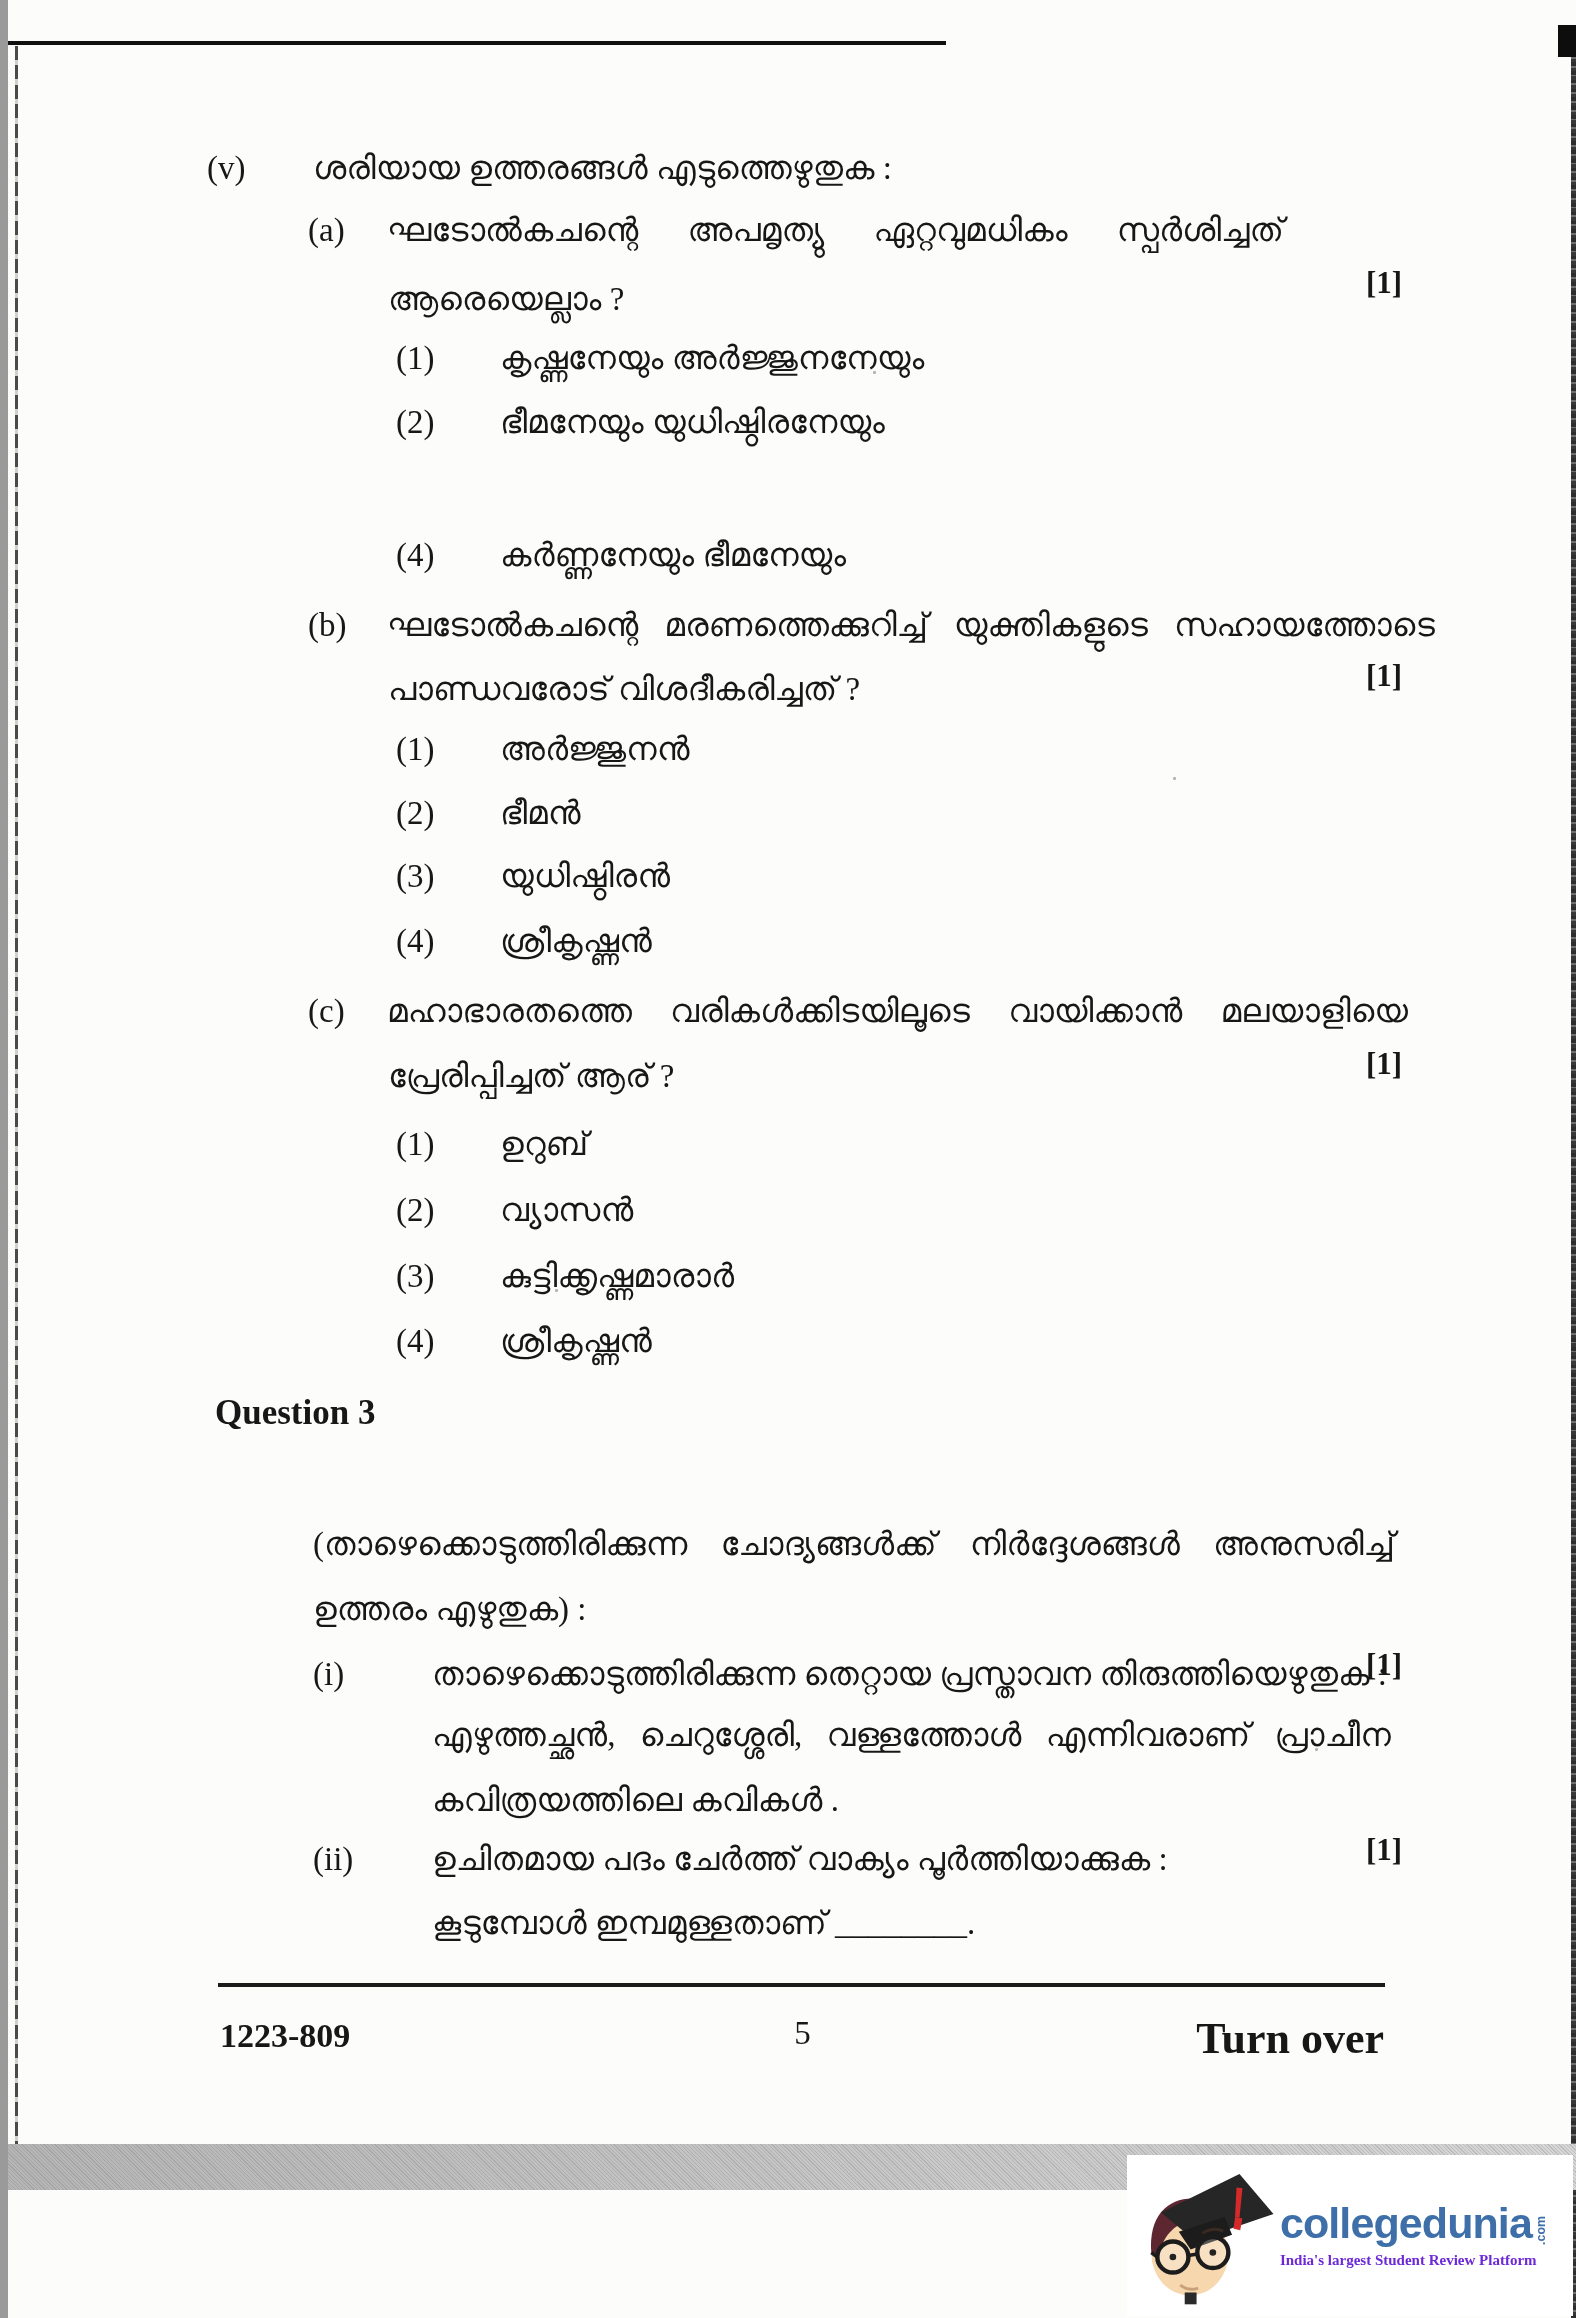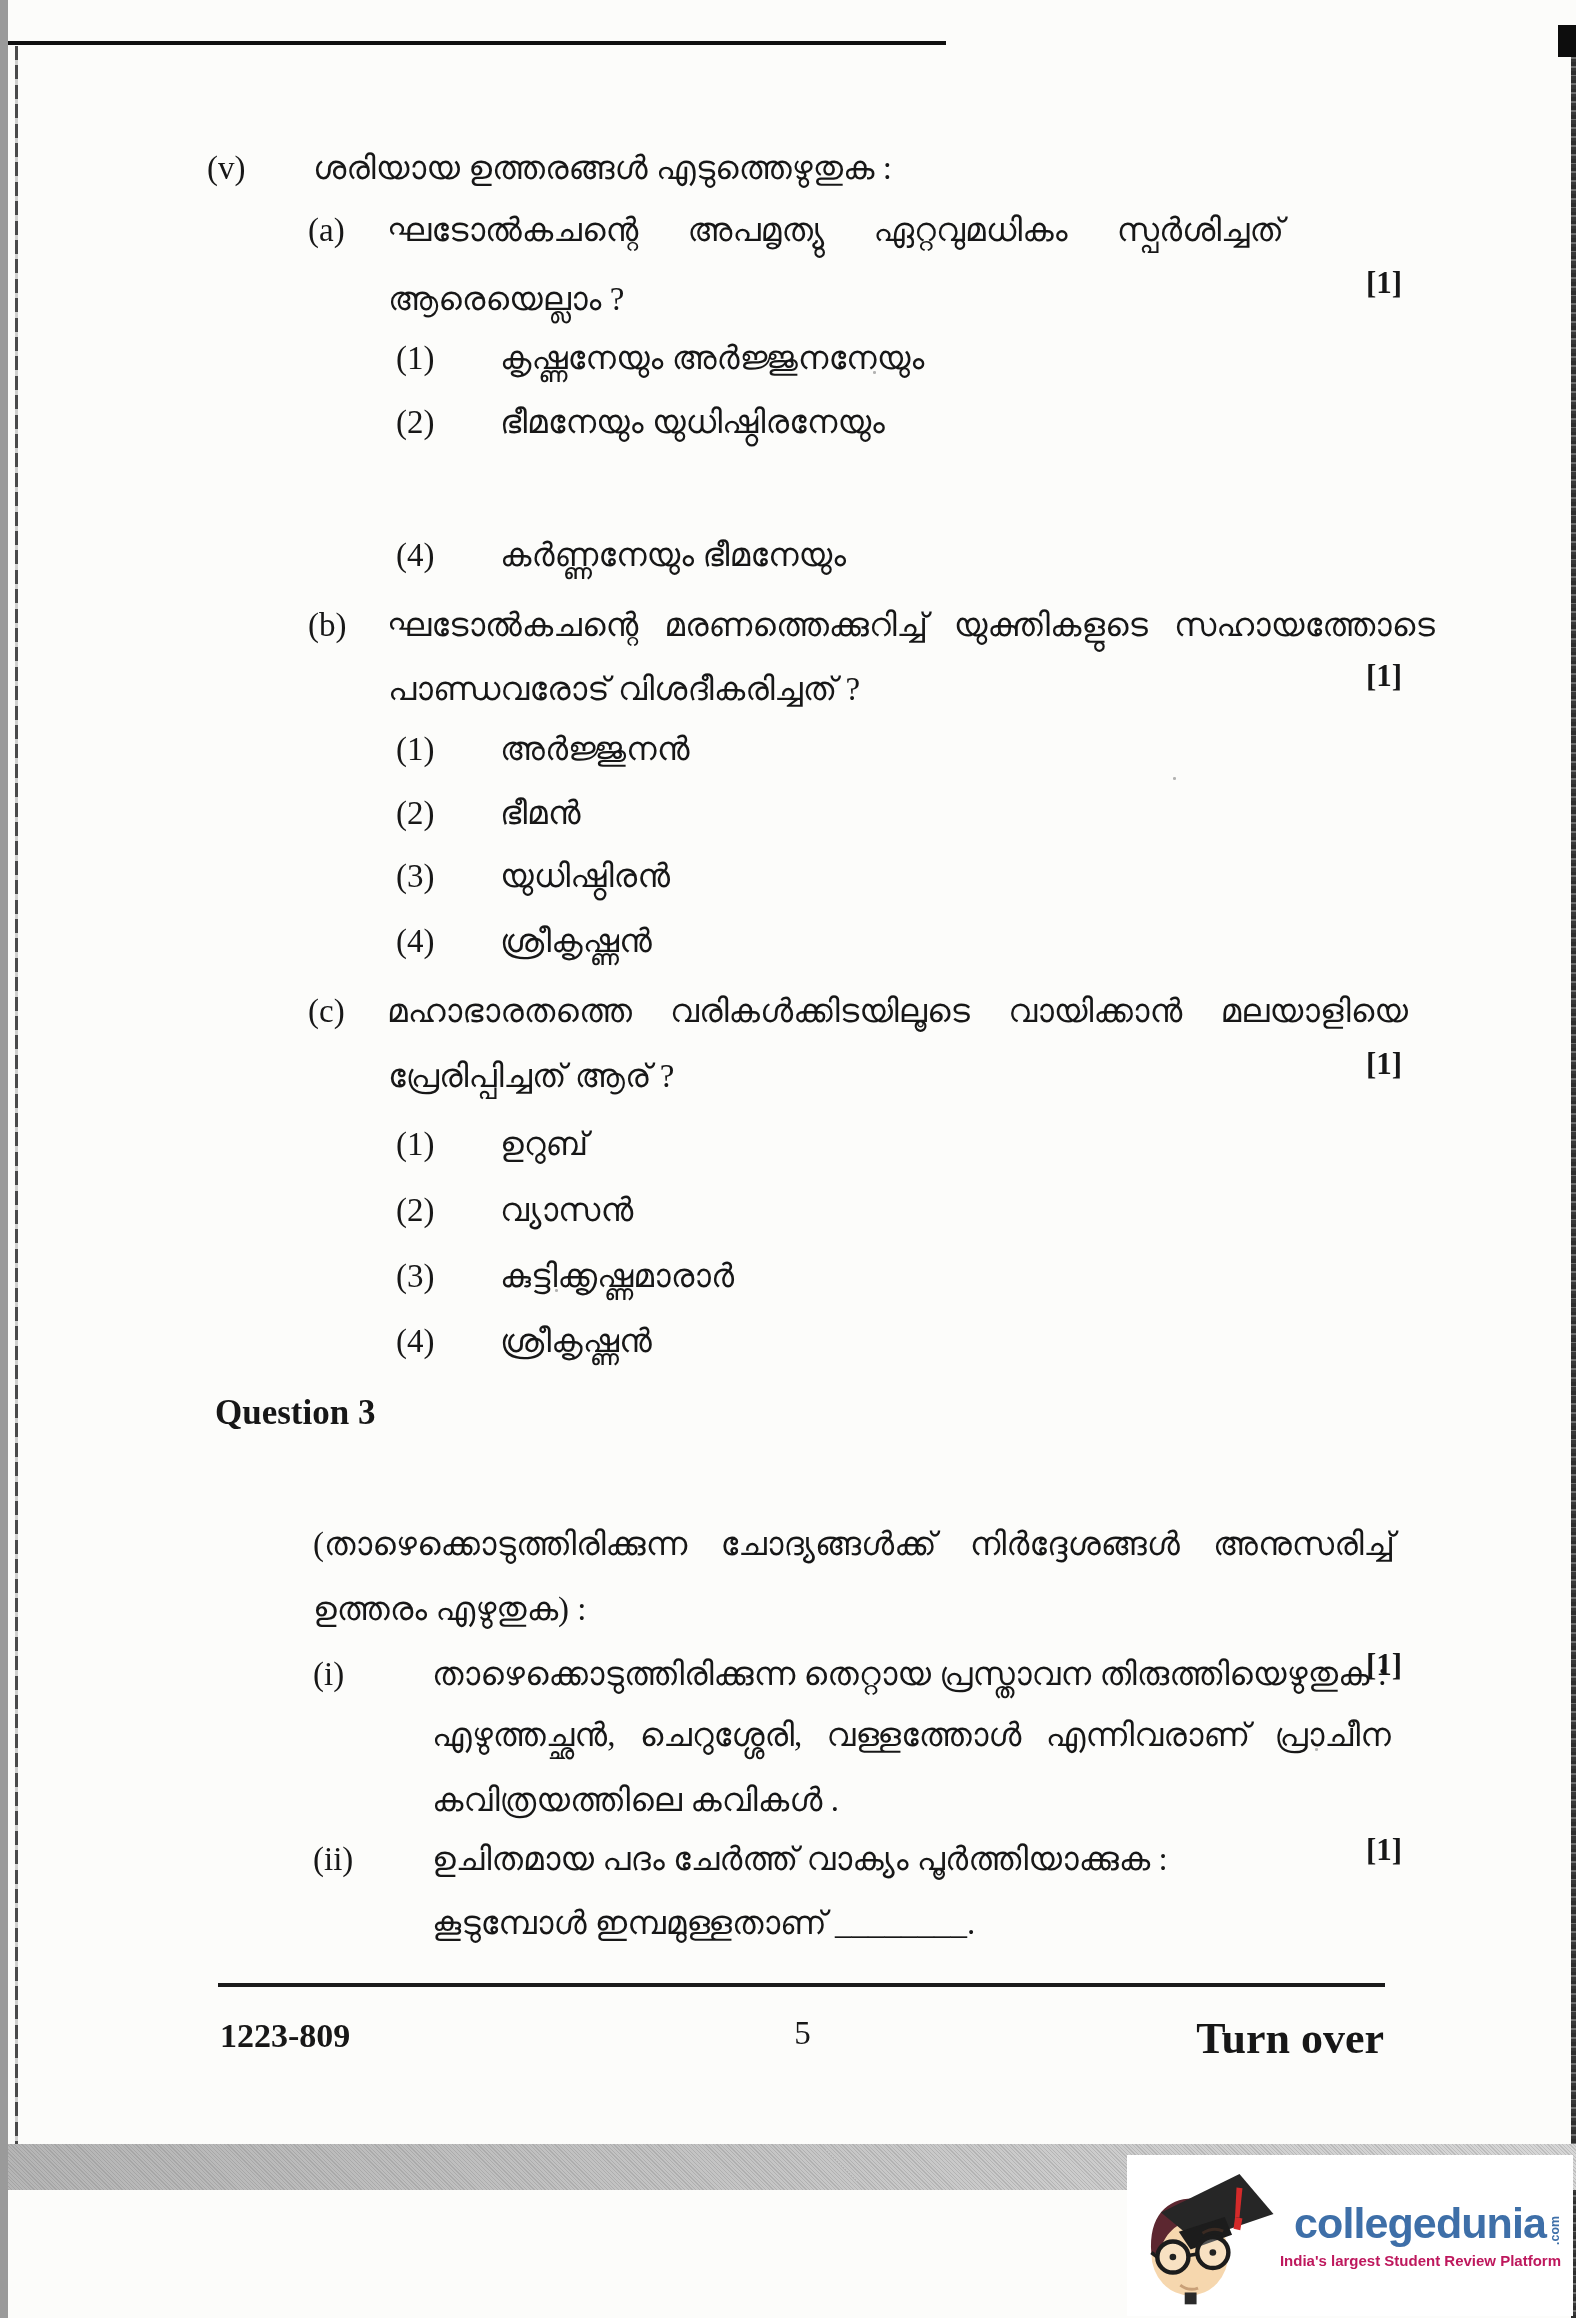--- a/index.html
+++ b/index.html
@@ -186,18 +186,18 @@
 
       <path d="M72,162 q12,9 24,4" fill="none" stroke="#c9a078" stroke-width="4"></path>
 
       <rect x="78" y="172" width="16" height="16" fill="#2a2a2a"></rect>
     </svg>
     <div class="logo-text">
       <div class="brand-line">
         <span class="brand" style="color: rgb(62, 111, 168);">collegedunia</span>
         <span class="brand-suffix" style="color: rgb(62, 111, 168);">.com</span>
       </div>
-      <span class="tagline" style="color: #be185d;">India's largest Student Review Platform</span>
+      <span class="tagline" style="color: #6d28d9; font-family: Liberation Serif, serif;">India's largest Student Review Platform</span>
     </div>
   </div>
 
 </div>
 
 
 </body></html>

